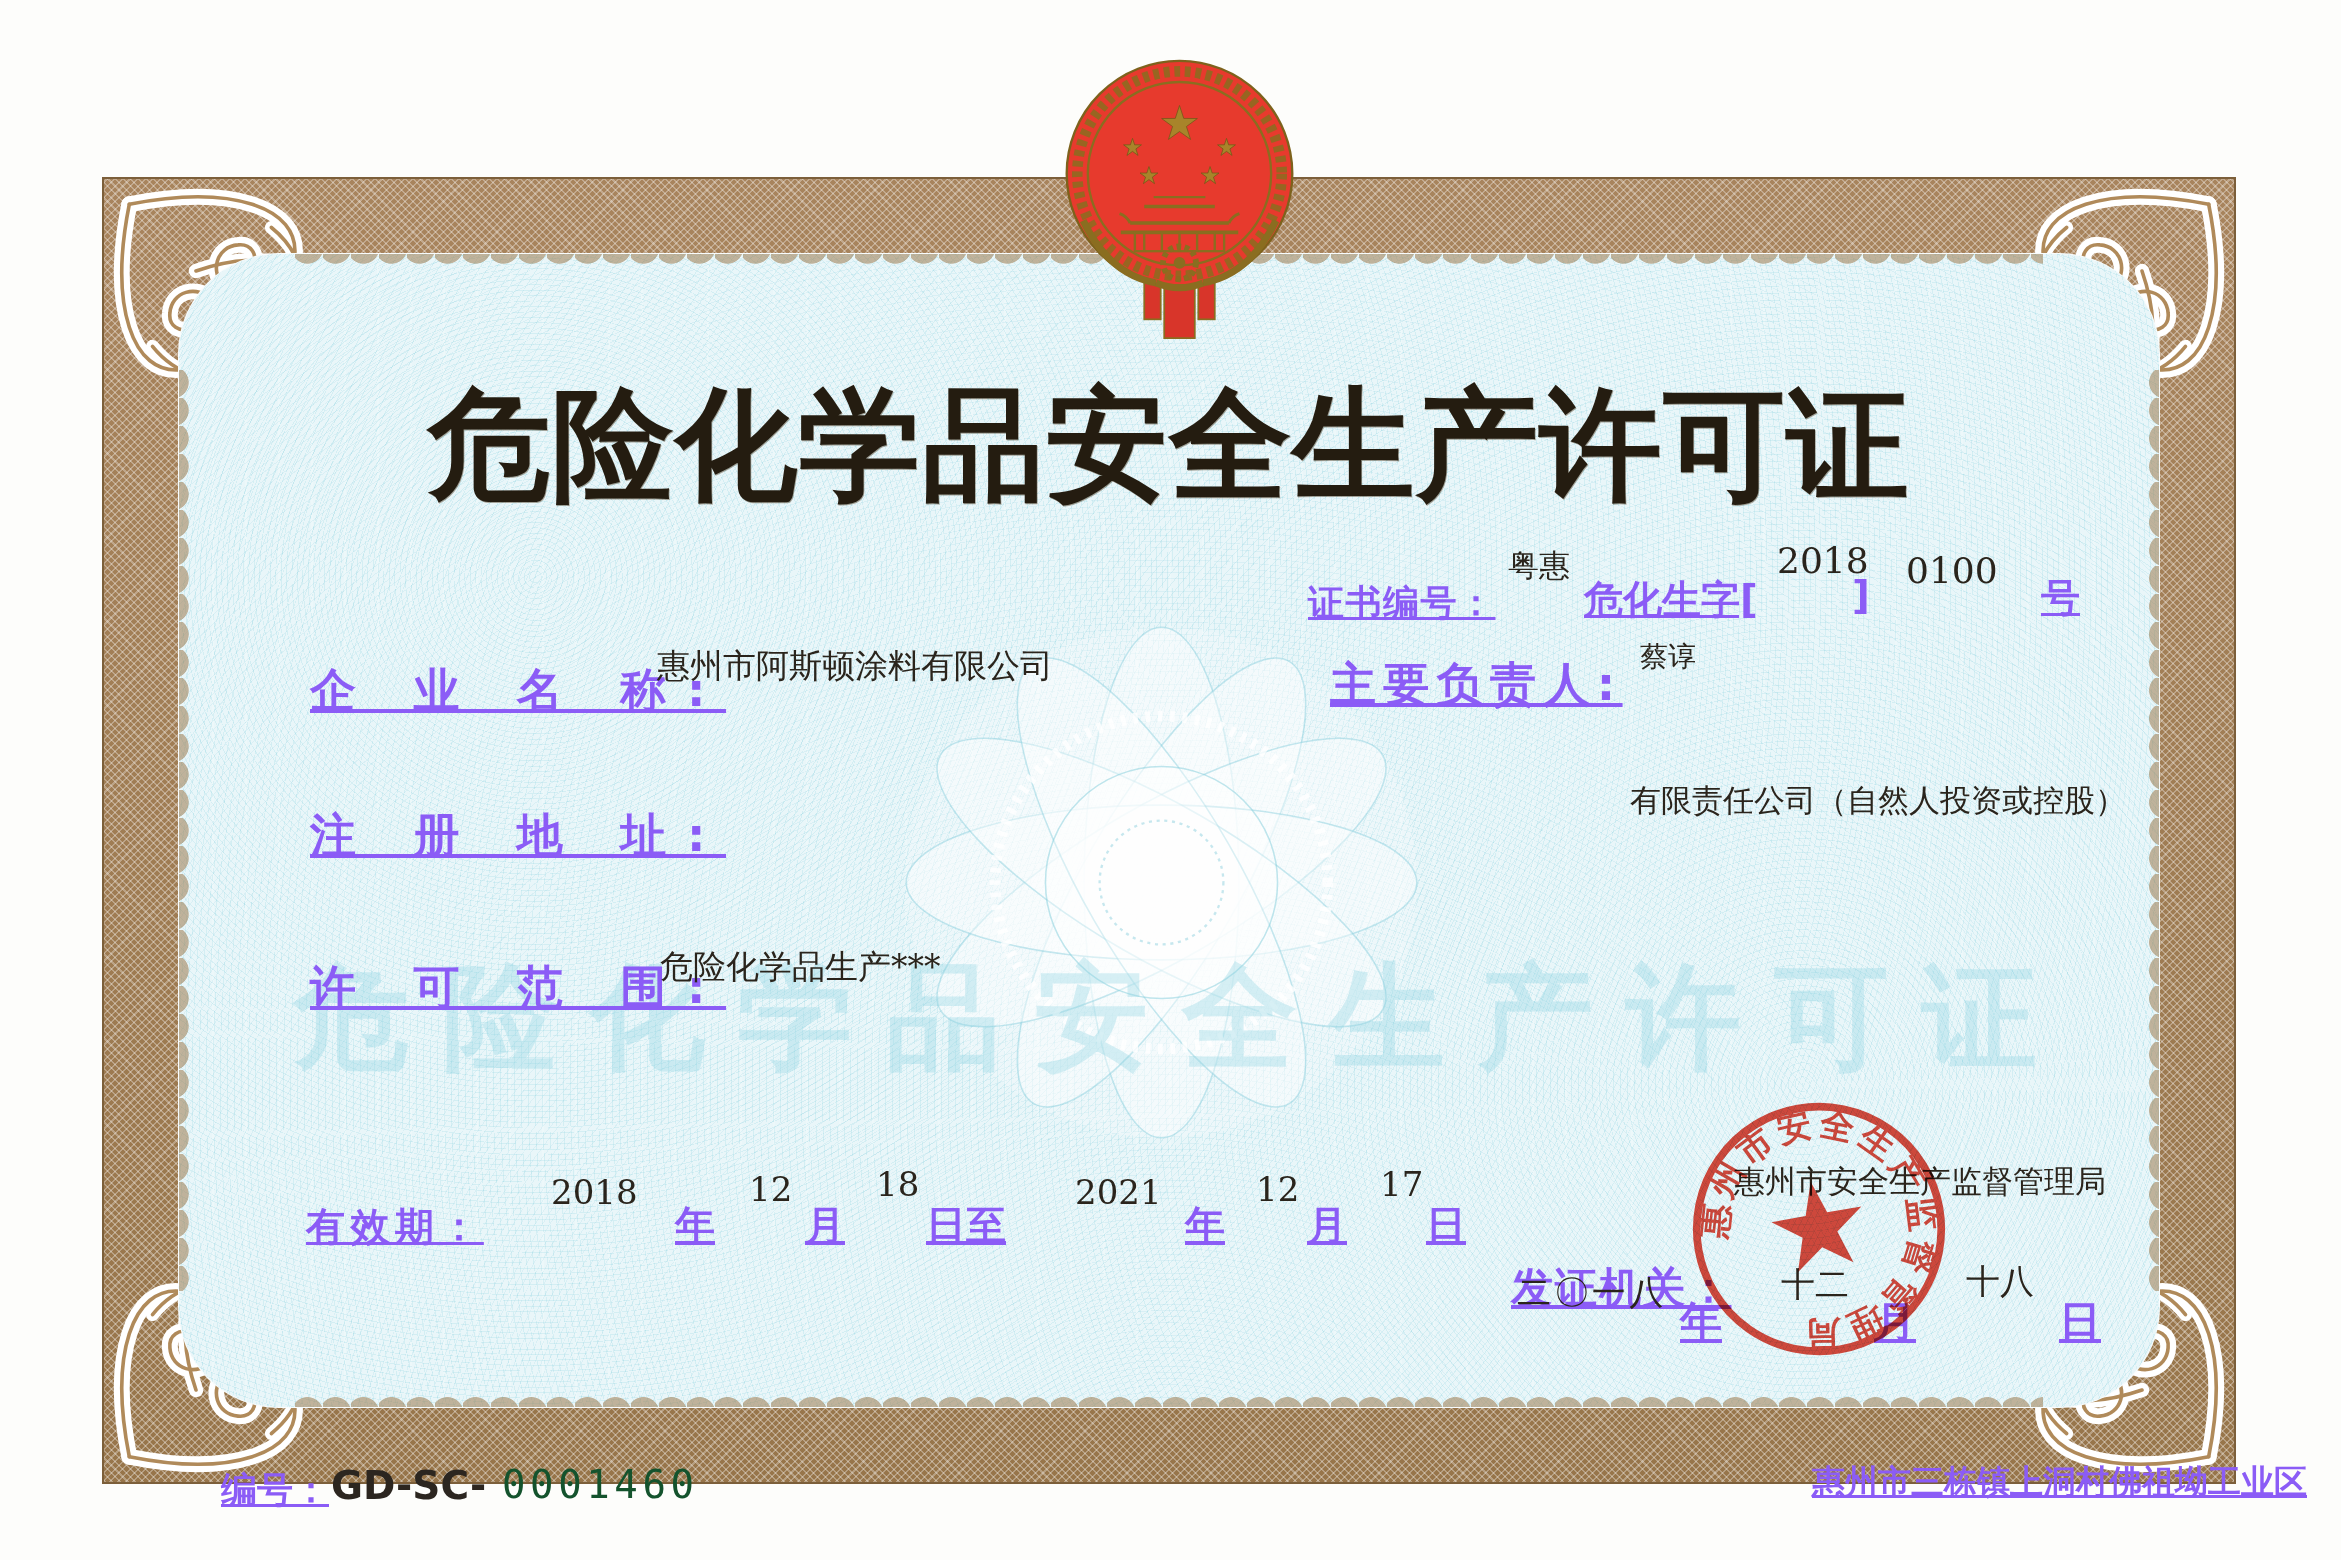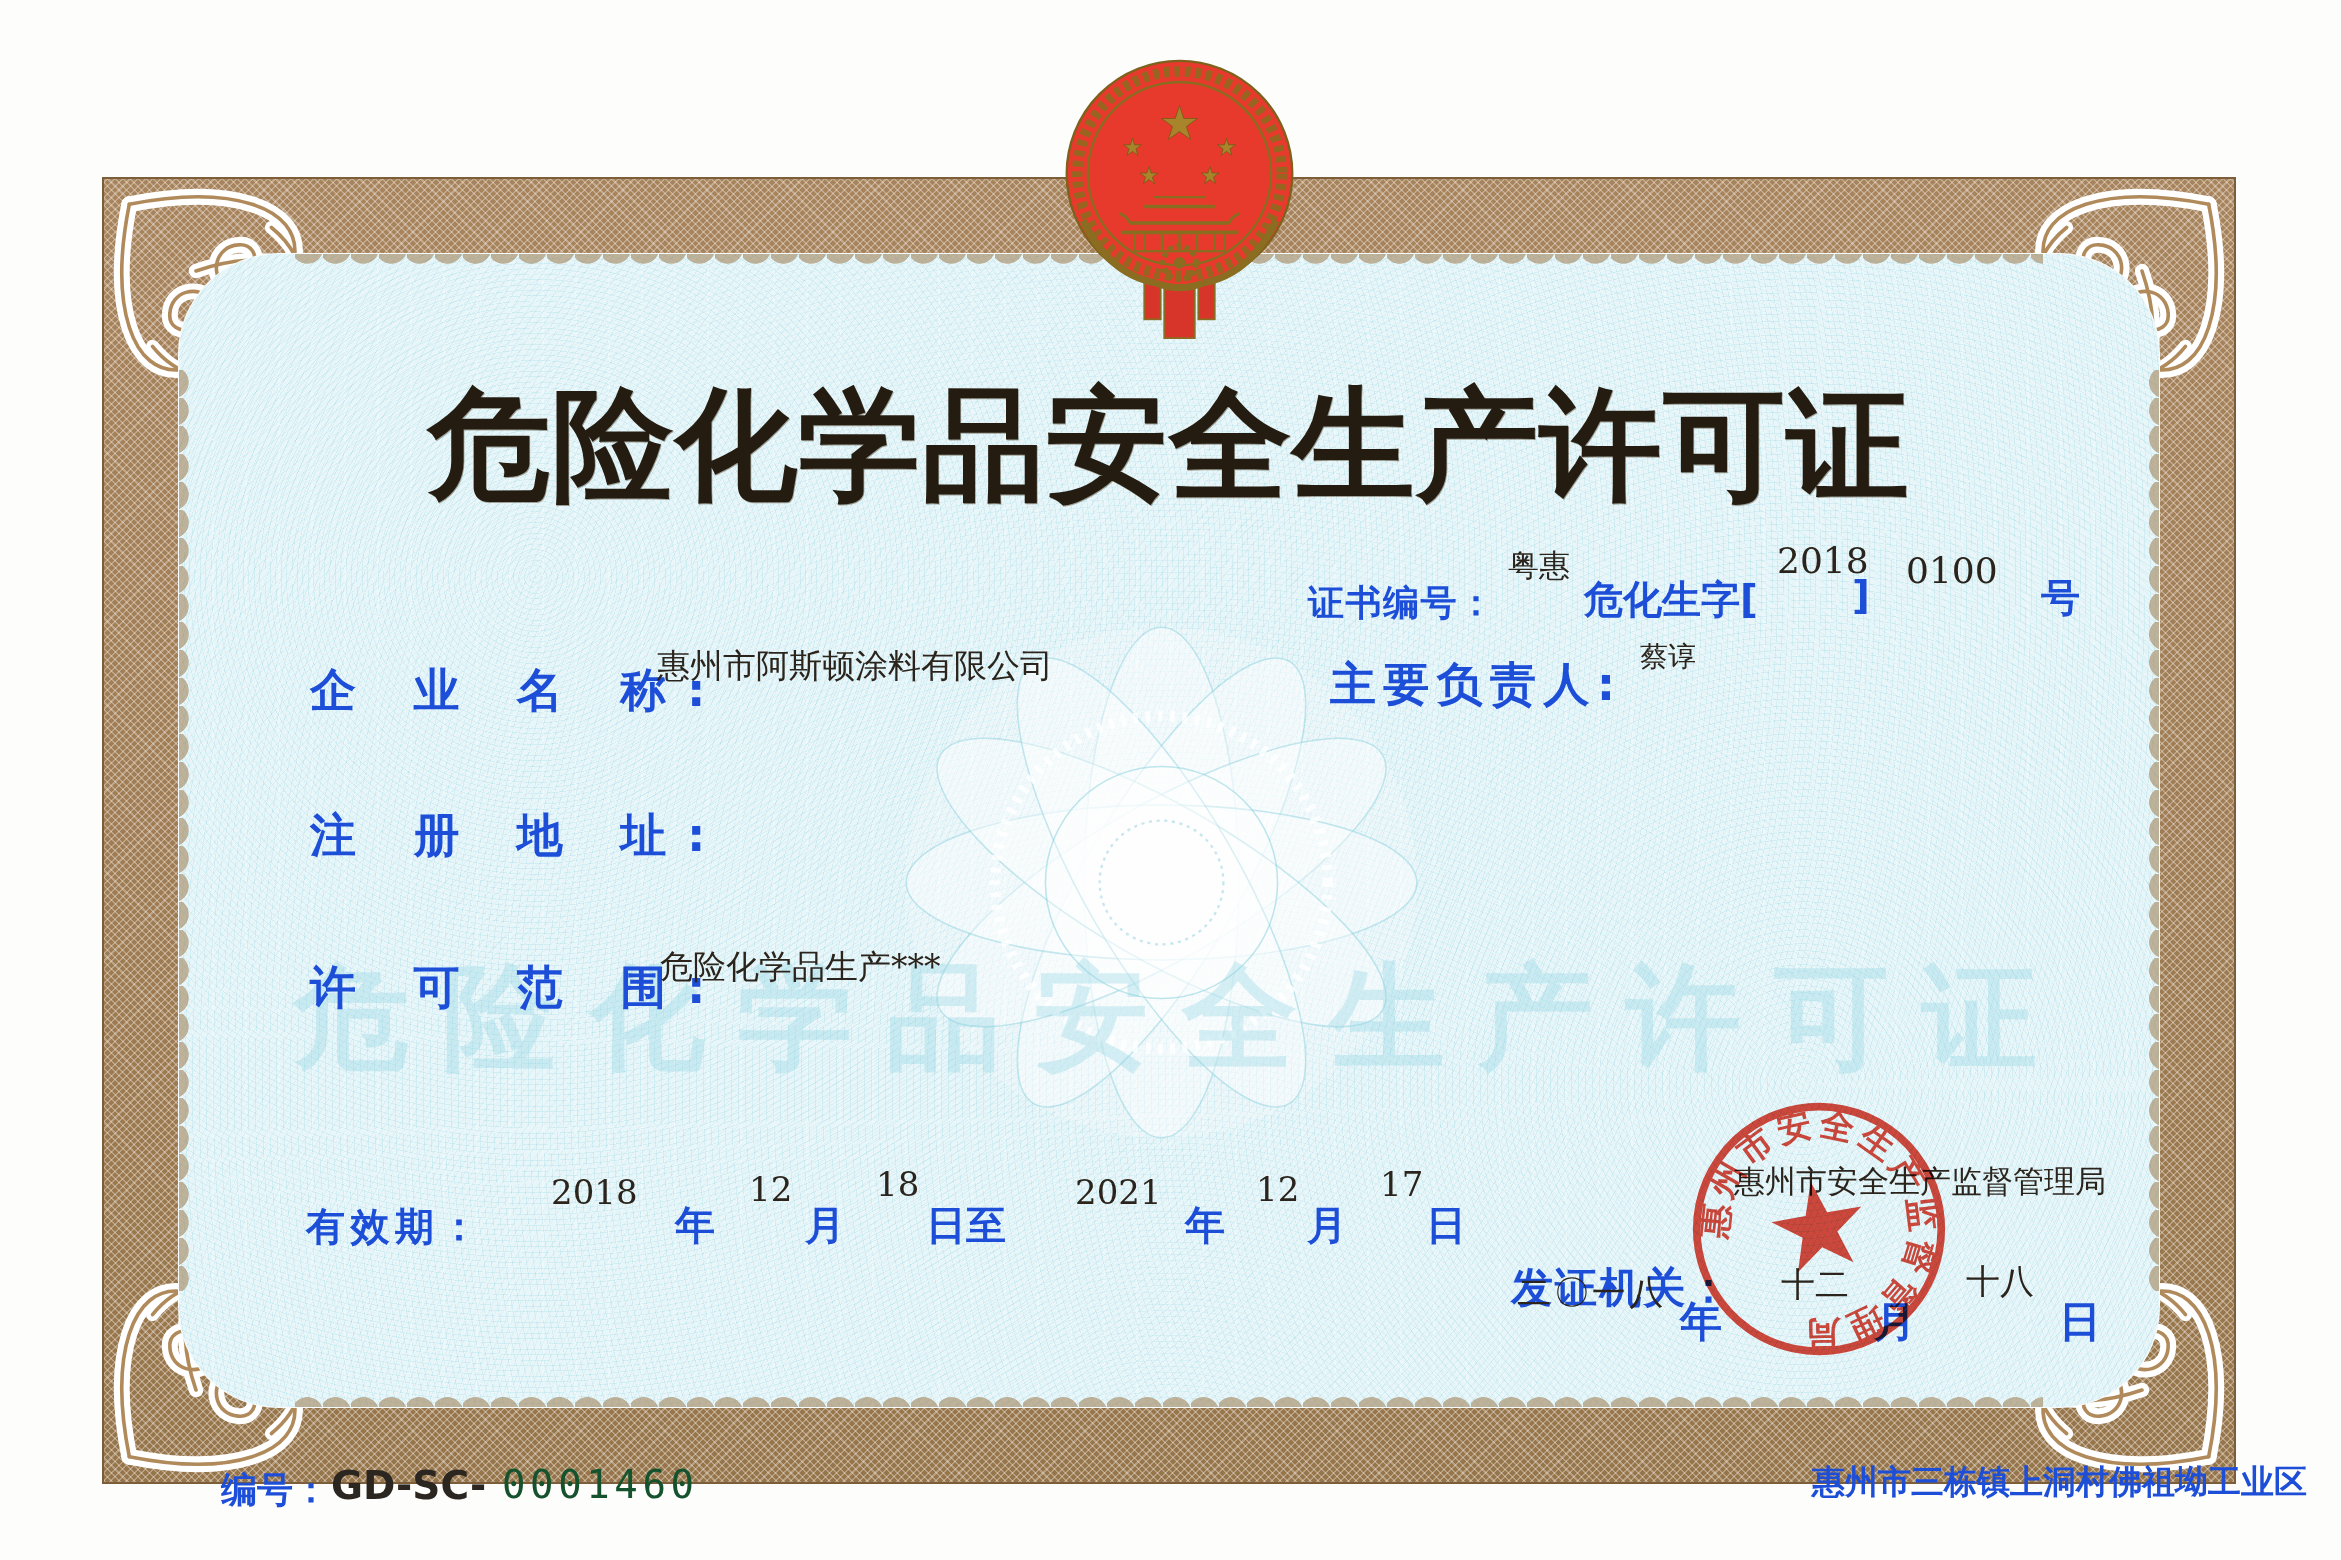--- a/index.html
+++ b/index.html
@@ -38,21 +38,21 @@
   .corner.tr{right:4.6px;top:4.6px;transform:rotate(90deg);}
   .corner.br{right:4.6px;bottom:4.6px;transform:rotate(180deg);}
   .corner.bl{left:4.6px;bottom:4.6px;transform:rotate(270deg);}
   
   .abs{position:absolute;white-space:nowrap;}
   .hei{font-family:"DejaVu Sans","Liberation Sans",sans-serif;font-weight:700;}
   .song{font-family:"DejaVu Serif","Liberation Serif",serif;font-weight:400;}
   .mono{font-family:"DejaVu Sans Mono","Liberation Mono",monospace;}
   .title{left:102px;width:2134px;top:365px;text-align:center;font-size:122px;font-weight:900;
          letter-spacing:1.5px;color:#241c10;text-shadow:0.8px 0.8px 0 rgba(60,40,10,.4);}
-  .lab{color:#1d4ed8;}
+  .lab{color:#8b5cf6;text-decoration:underline;}
   .val{color:#2a241c;}
   .ghost{left:294px;top:941px;width:1765px;text-align:center;font-size:115px;font-weight:700;
          letter-spacing:33px;color:rgba(146,213,226,.36);}
   .stamp{position:absolute;left:1672px;top:1082px;width:294px;height:294px;
          transform:rotate(-10deg);mix-blend-mode:multiply;opacity:.92;}
 </style>
 </head>
 <body>
 
 <div class="page">
@@ -161,20 +161,21 @@
   <span class="abs hei lab" style="left:2041px;top:571px;font-size:39px">号</span>
 
   <span class="abs hei lab" style="left:310px;top:660px;font-size:46px;letter-spacing:0.45em">企 业 名 称:</span>
   <span class="abs song val" style="left:657px;top:644px;font-size:33px">惠州市阿斯顿涂料有限公司</span>
 
   <span class="abs hei lab" style="left:1330px;top:654px;font-size:46px;letter-spacing:0.16em">主要负责人:</span>
   <span class="abs song val" style="left:1640px;top:638px;font-size:28px">蔡谆</span>
 
   <span class="abs hei lab" style="left:310px;top:805px;font-size:46px;letter-spacing:0.45em">注 册 地 址:</span>
 
+  <span class="abs song val" style="left:1630px;top:780px;font-size:31px">有限责任公司（自然人投资或控股）</span>
 
   <span class="abs hei lab" style="left:310px;top:957px;font-size:46px;letter-spacing:0.45em">许 可 范 围:</span>
   <span class="abs song val" style="left:660px;top:945px;font-size:33px">危险化学品生产***</span>
 
   <span class="abs hei lab" style="left:306px;top:1200px;font-size:39px;letter-spacing:0.14em">有效期：</span>
   <span class="abs song val" style="left:551px;top:1172px;font-size:34px">2018</span>
   <span class="abs hei lab" style="left:675px;top:1198px;font-size:40px">年</span>
   <span class="abs song val" style="left:749px;top:1169px;font-size:34px">12</span>
   <span class="abs hei lab" style="left:805px;top:1198px;font-size:40px">月</span>
   <span class="abs song val" style="left:876px;top:1164px;font-size:34px">18</span>

